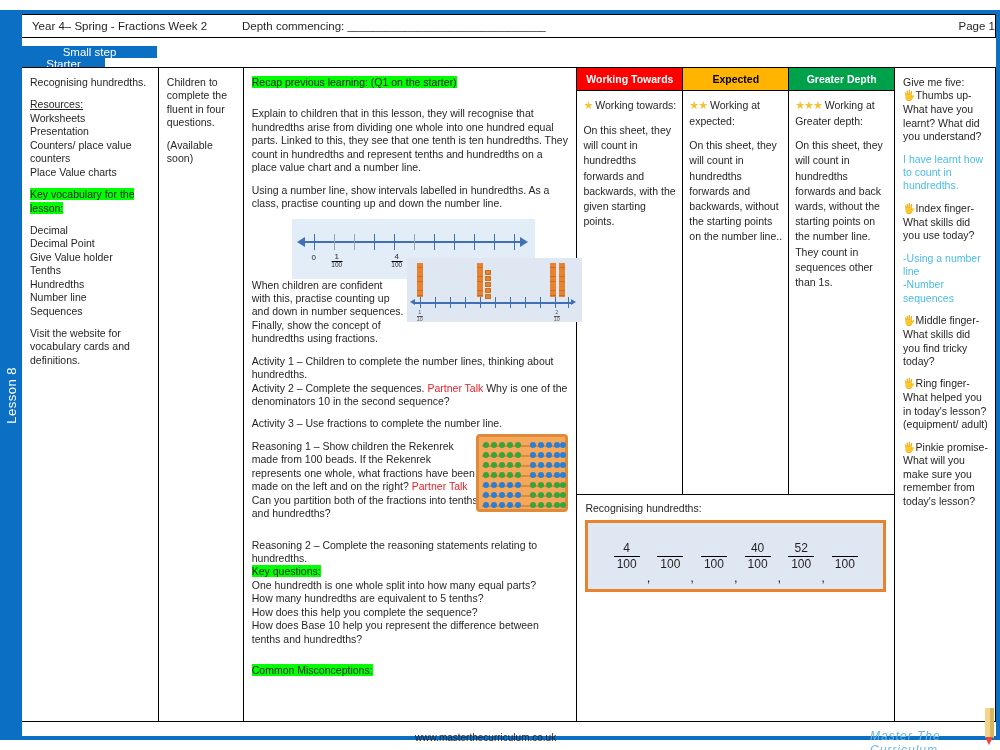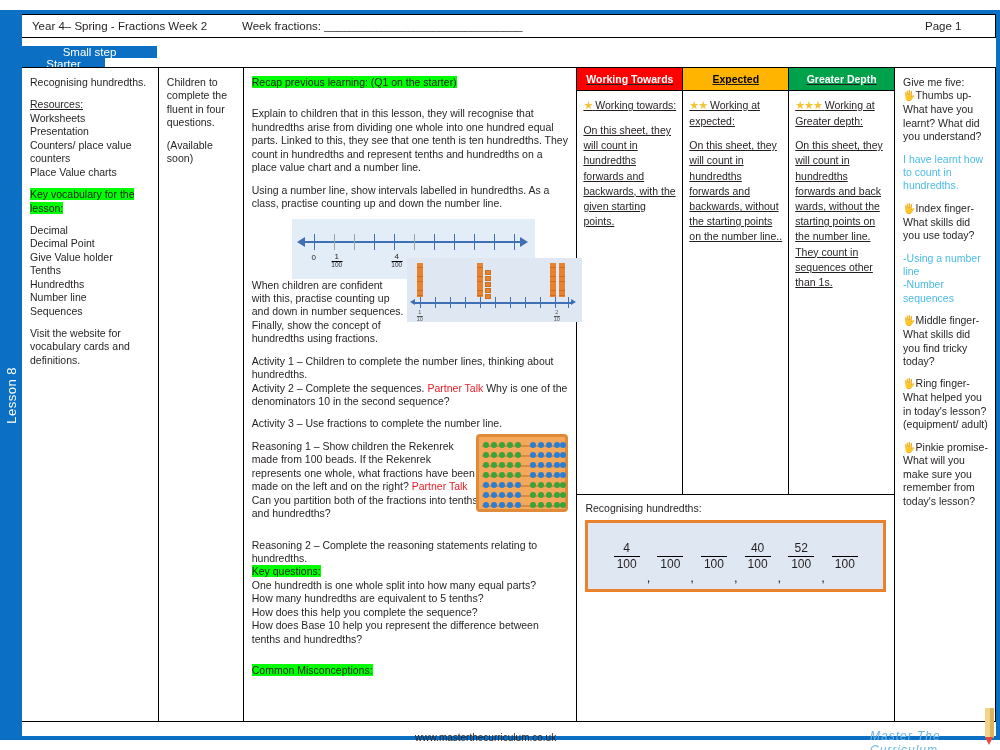--- a/index.html
+++ b/index.html
@@ -28,21 +28,21 @@
   }
 
   
   .titlerow{
     position:absolute;left:22px;top:14px;width:974px;height:24px;
     border:1px solid #000;border-left:none;box-sizing:border-box;
     background:#fff;display:flex;align-items:center;font-size:11.5px;
   }
   .t-year{padding-left:10px;width:210px;}
   .t-week{flex:1;}
-  .t-page{width:70px;text-align:left;}
+  .t-page{width:70px;text-align:right;}
 
   
   .headband{position:absolute;left:22px;top:46px;width:974px;height:21px;display:flex;flex-direction:column;}
   .hcell{
     background:#0b6fc4;color:#ffffff;font-size:11.5px;
     display:flex;align-items:center;justify-content:center;
     border-right:2px solid #ffffff;box-sizing:border-box;
   }
   .hcell:last-child{border-right:none;}
 
@@ -93,21 +93,21 @@
   
   .rek{position:absolute;left:232px;top:366px;width:92px;height:78px;
        background:#f4a85c;border:3px solid #e08b3a;border-radius:4px;box-sizing:border-box;padding:4px 3px;}
   .rek .rowb{position:relative;height:9px;margin-bottom:1px;}
   .rek .wire{position:absolute;left:0;top:4px;width:100%;height:1.5px;background:#d98a3c;}
   .rek .bead{position:absolute;top:1px;width:6.4px;height:6.4px;border-radius:50%;}
   .grn{background:#3aa33a;}
   .blu{background:#2a7fd4;}
 
   
-  .ilwrap{display:flex;height:426px;text-decoration:underline;}
+  .ilwrap{display:flex;height:426px;}
   .ilcol{flex:1;border-right:1px solid #000;box-sizing:border-box;}
   .ilcol:last-child{border-right:none;}
   .ilhead{height:22px;display:flex;align-items:center;justify-content:center;
           font-size:10.5px;font-weight:bold;color:#000;border-bottom:1px solid #000;}
   .wt{background:#ff0000;color:#ffffff;}
   .exp{background:#ffb400;}
   .gd{background:#00a14b;color:#ffffff;}
   .ilbody{padding:7px 6px;font-size:10.5px;line-height:1.45;}
   .star{color:#f2c438;font-size:11px;letter-spacing:-1px;}
 
@@ -139,21 +139,21 @@
   <div class="frame-top"></div>
   <div class="frame-left"></div>
   <div class="frame-right"></div>
   <div class="frame-bottom"></div>
   <div class="lesson-tab">
     <span>Lesson 8</span>
   </div>
 
   <div class="titlerow">
     <div class="t-year">Year 4– Spring - Fractions Week 2</div>
-    <div class="t-week">Week fractions: _______________________________</div>
+    <div class="t-week">Depth commencing: _______________________________</div>
     <div class="t-page">Page 1</div>
   </div>
 
   <div class="headband">
     <div class="hcell" style="width:137px">Small step</div>
     <div class="hcell" style="width:85px">Starter</div>
     <div class="hcell" style="width:334px">Class teaching input</div>
     <div class="hcell" style="width:318px">Independent learning</div>
     <div class="hcell" style="width:100px">Plenary</div>
   </div>

